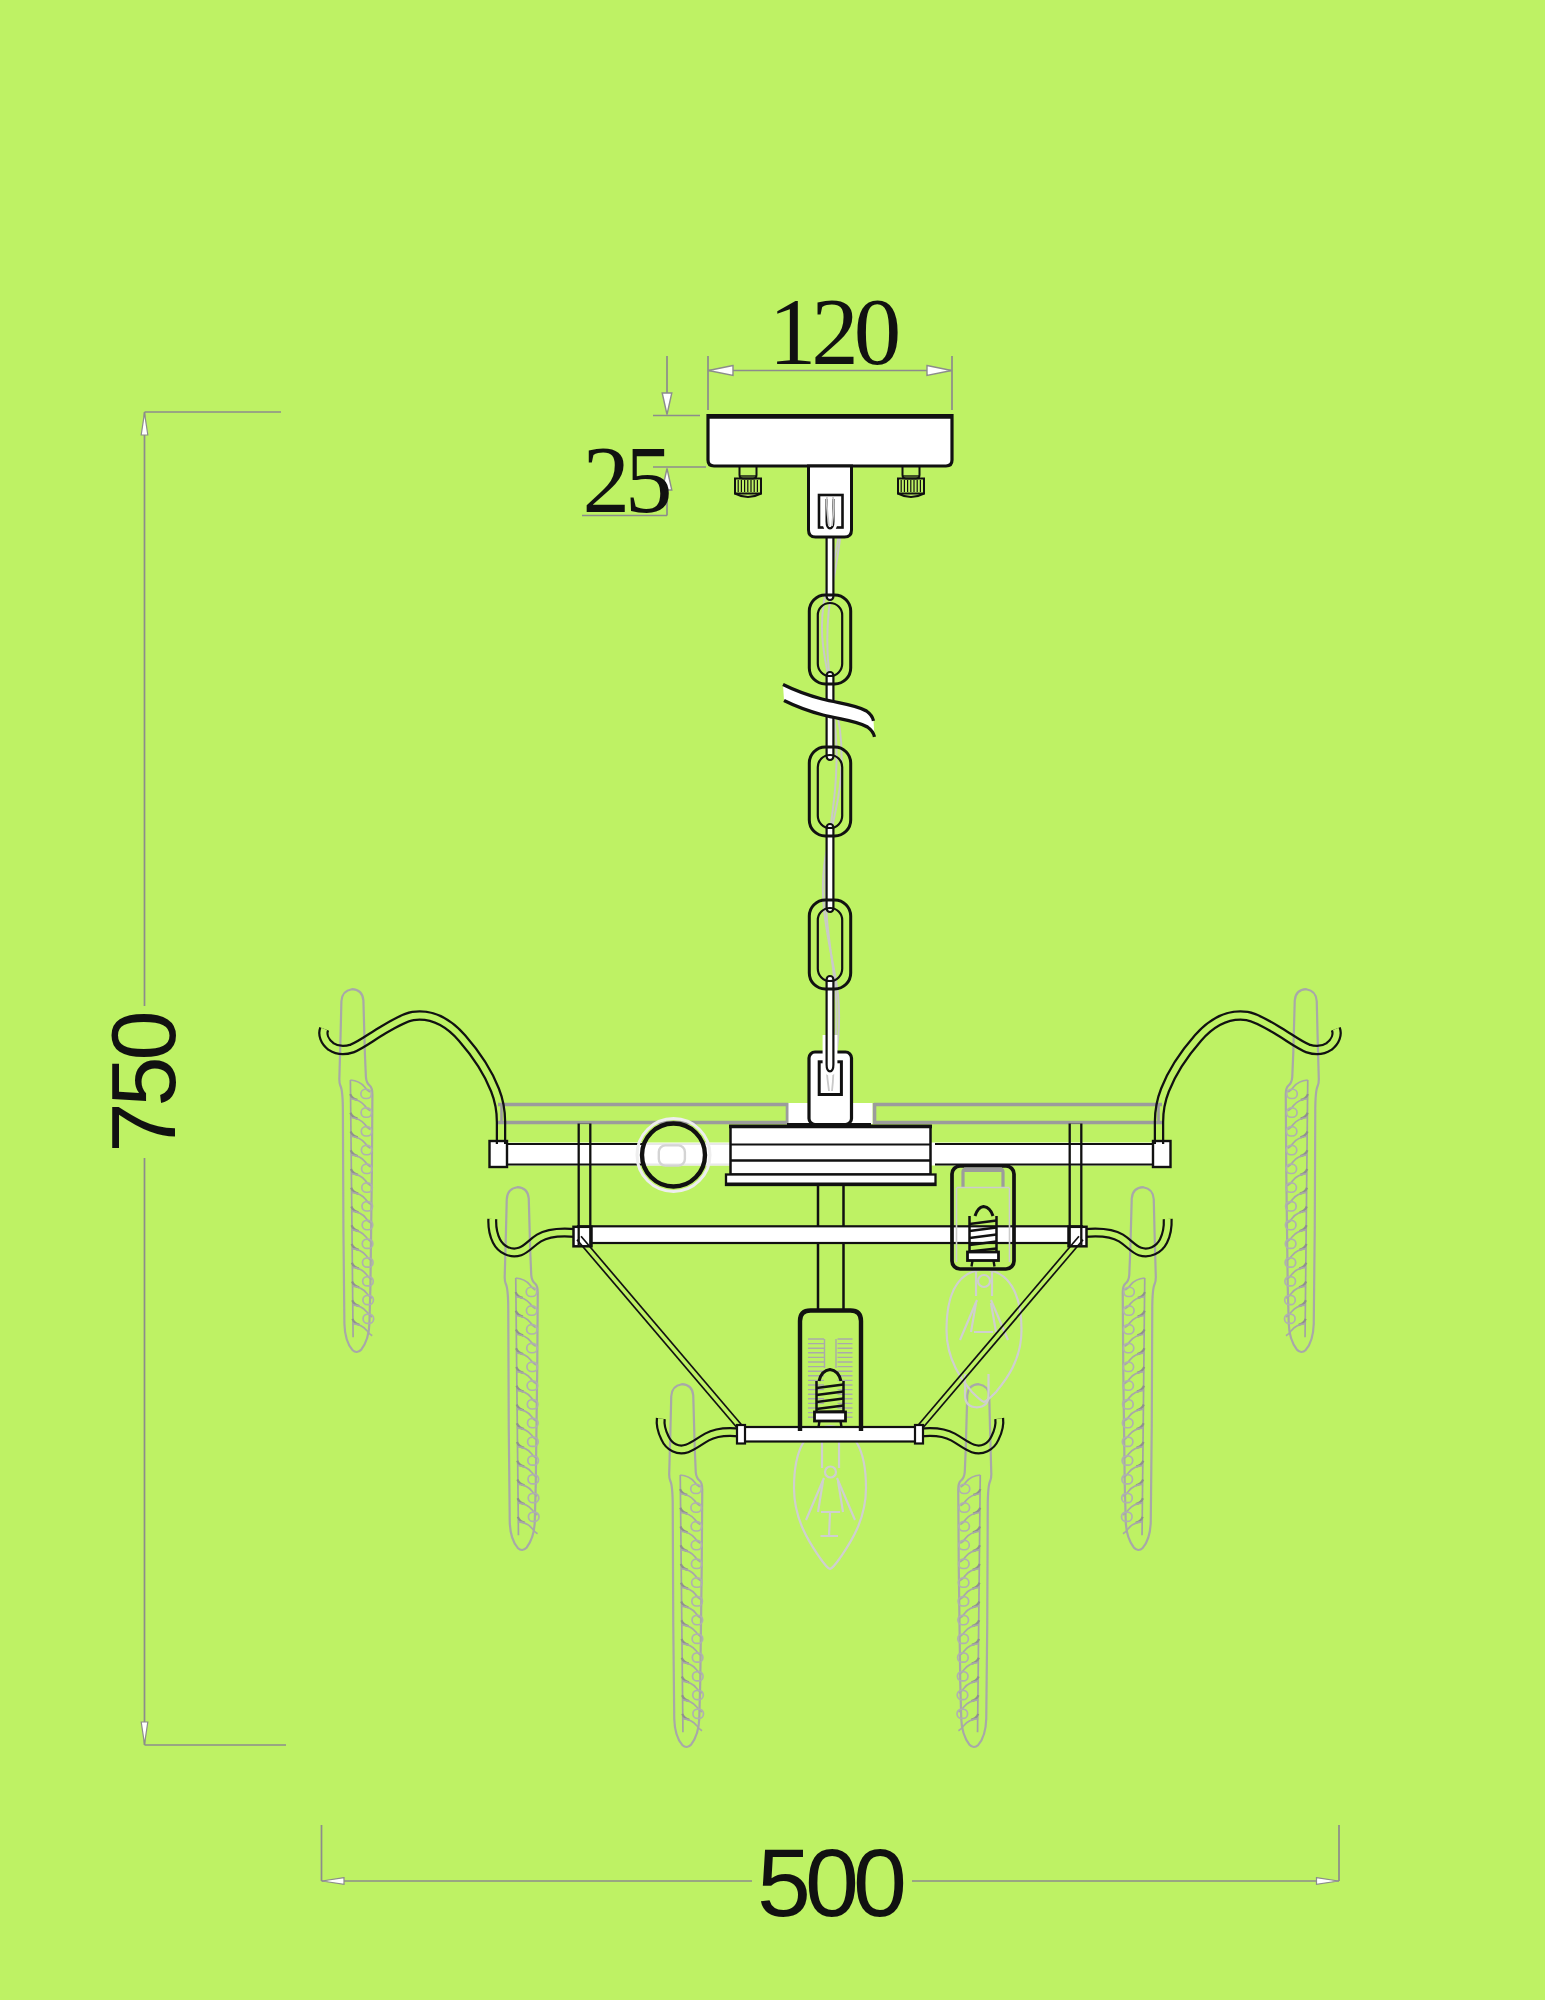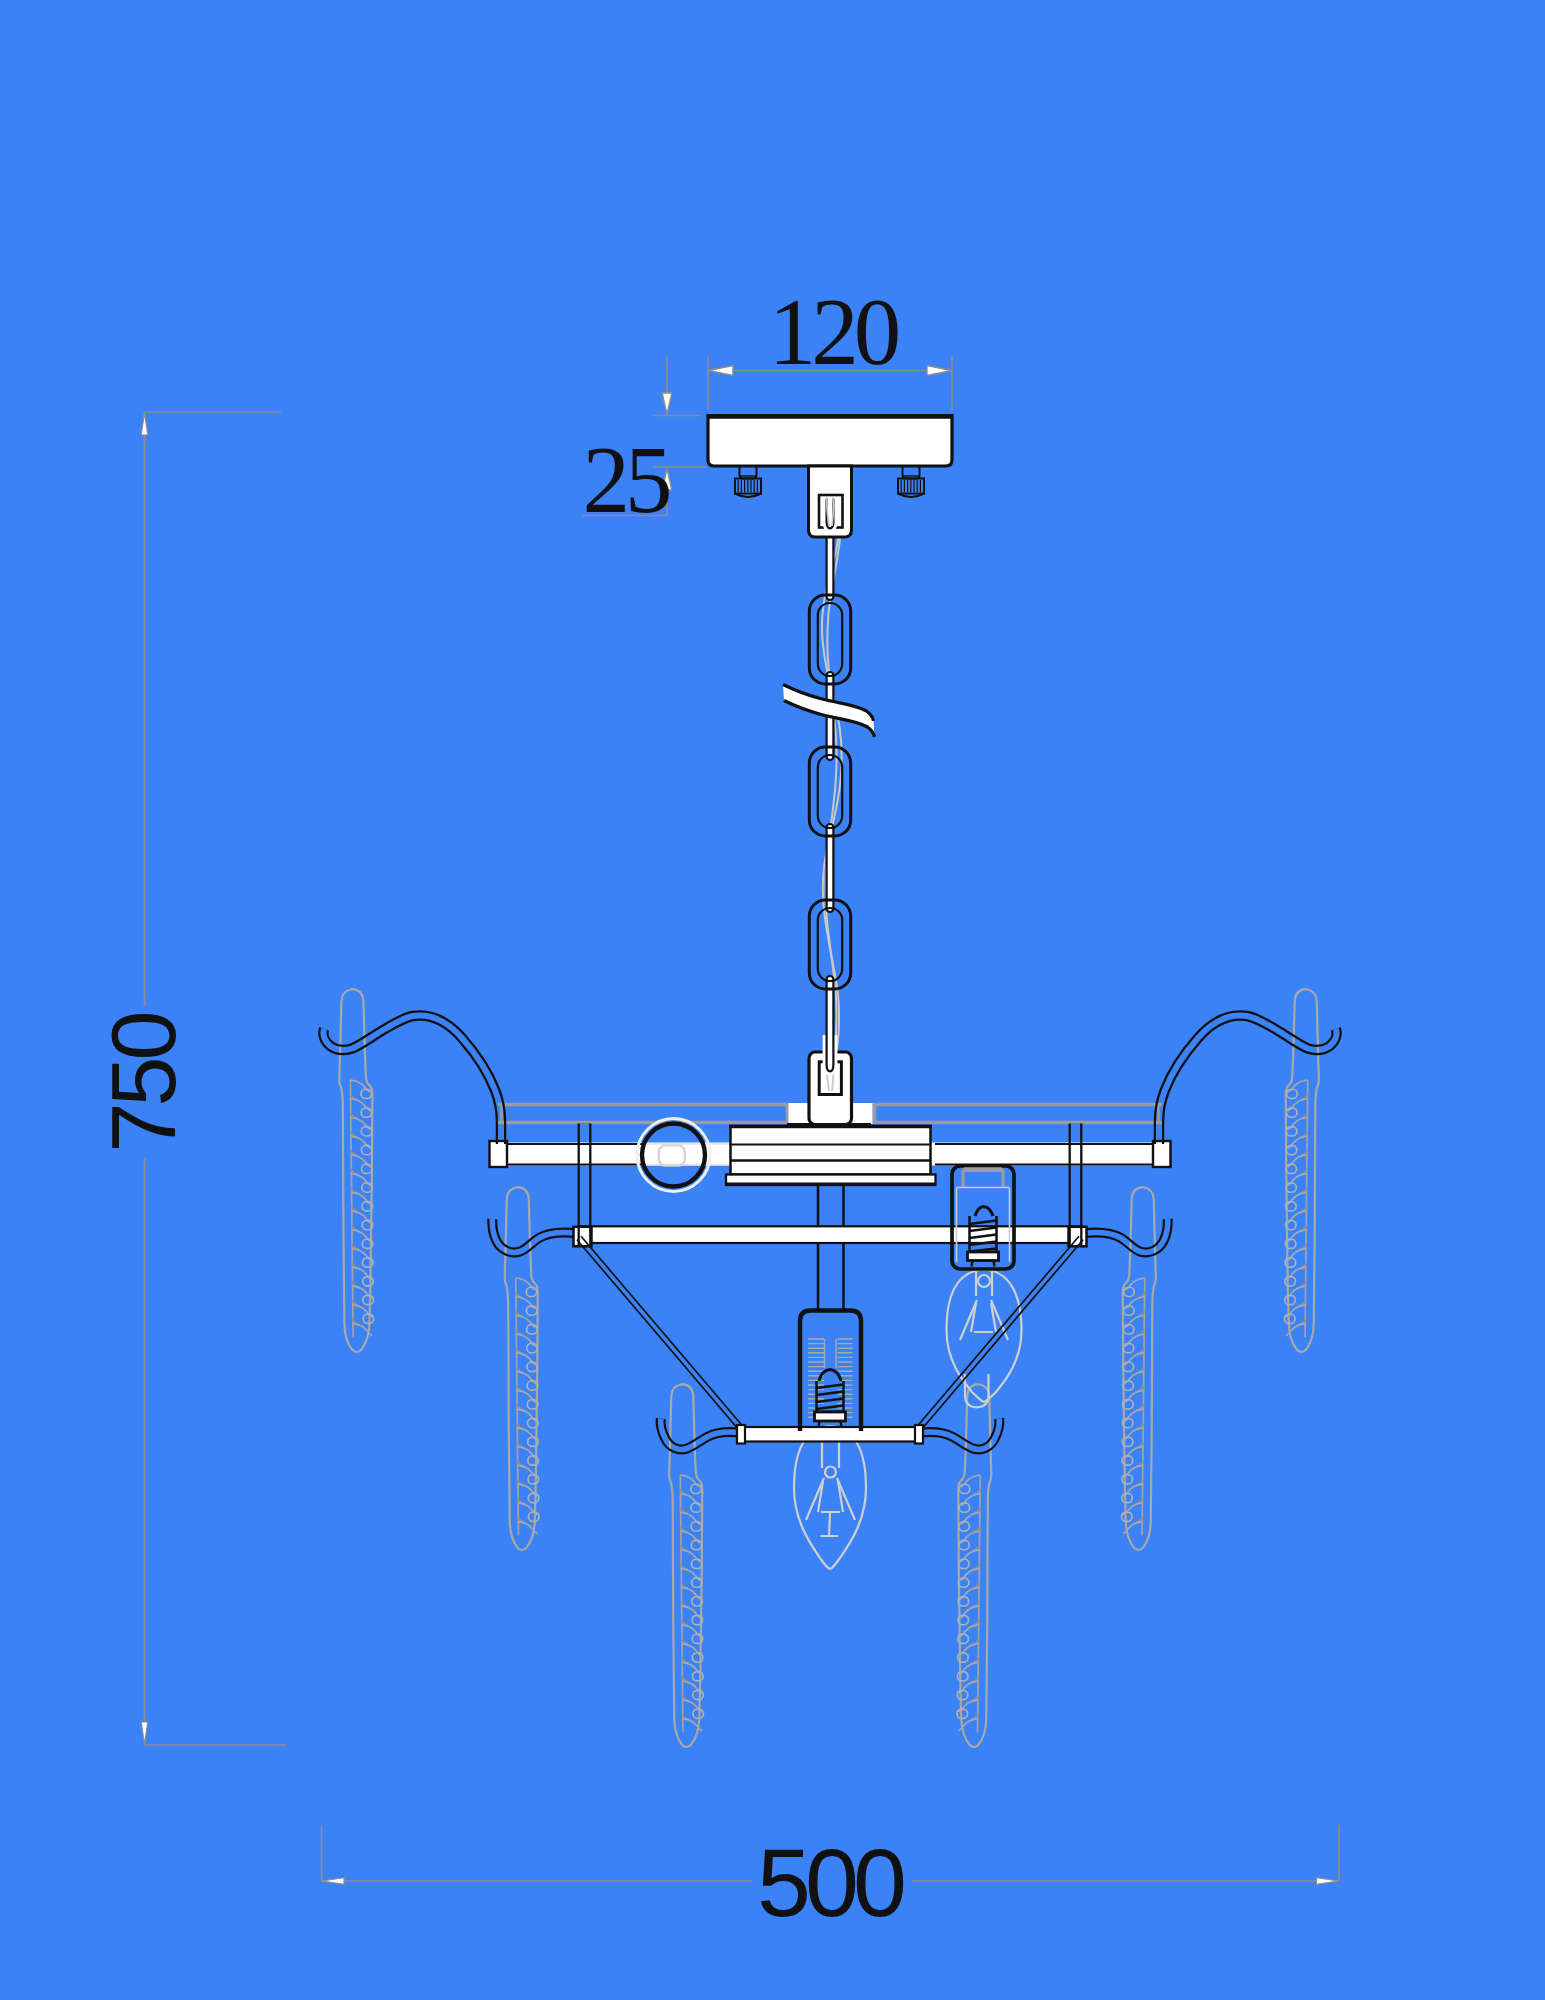--- a/index.html
+++ b/index.html
@@ -1,16 +1,16 @@
 <!DOCTYPE html>
 <html><head>
 <meta charset="utf-8">
 <style>
 html,body{margin:0;padding:0;background:#fff;}
-#wrap{width:1545px;height:2000px;position:relative;background:#3b82f6;overflow:hidden;}
+#wrap{width:1545px;height:2000px;position:relative;background:#bef264;overflow:hidden;}
 svg{position:absolute;top:0;left:0;}
 text{font-family:"Liberation Serif",serif;fill:#111;}
 .sans{font-family:"Liberation Sans",sans-serif;}
 </style>
 </head>
 <body>
 <div id="wrap">
 <svg width="1545" height="2000" viewBox="0 0 1545 2000">
 
 <g stroke="#8c8c8c" stroke-width="1.7" fill="none">

